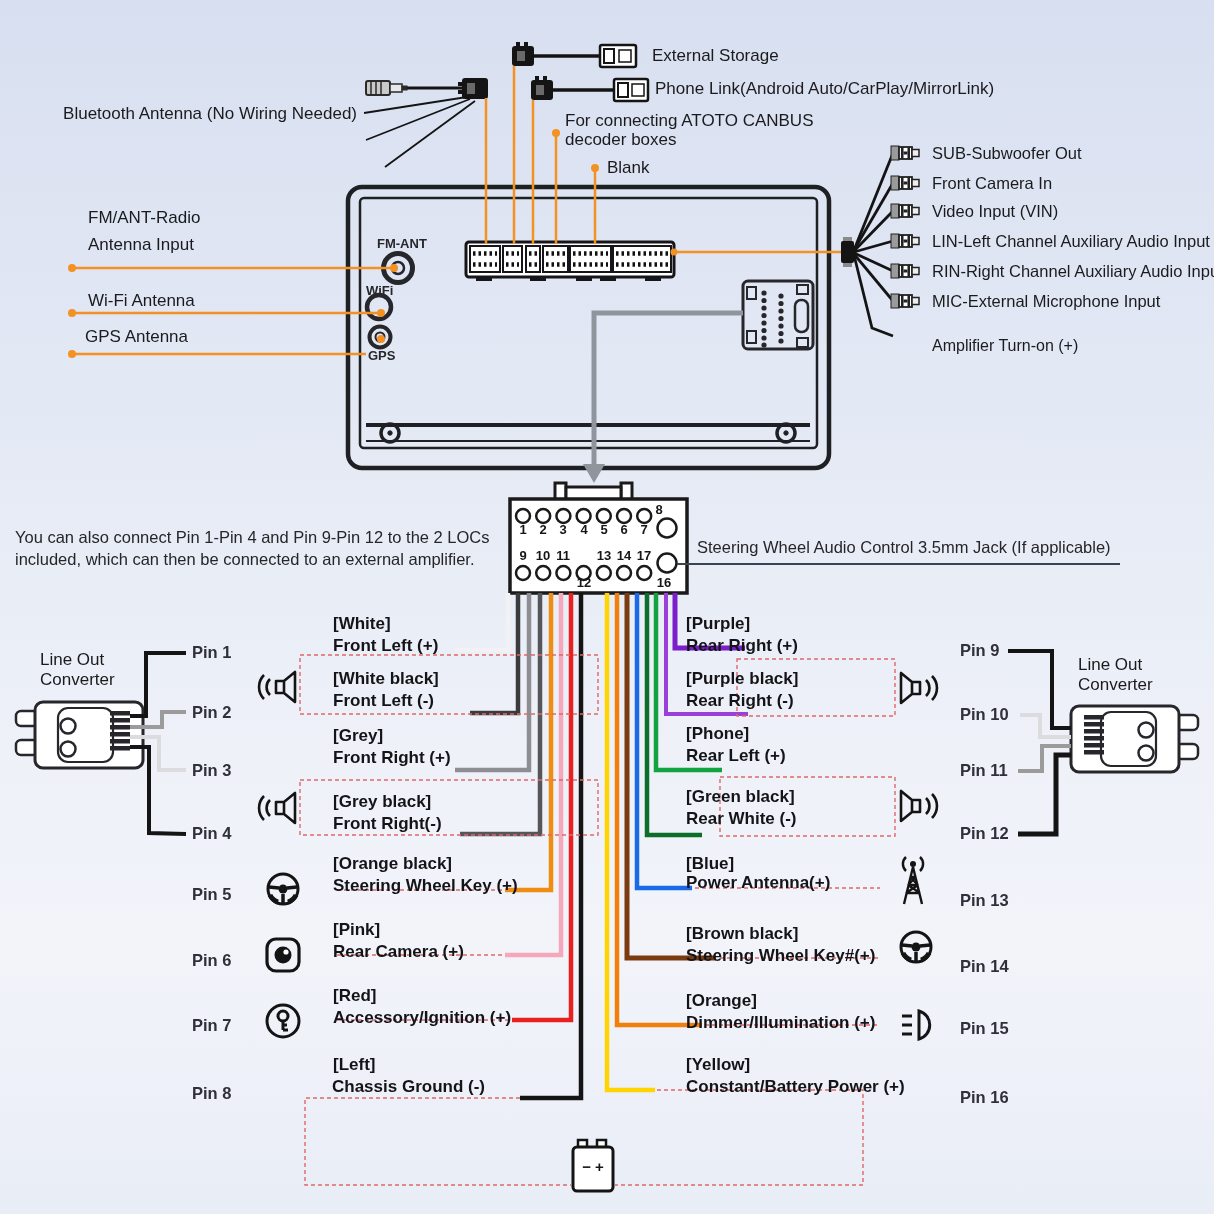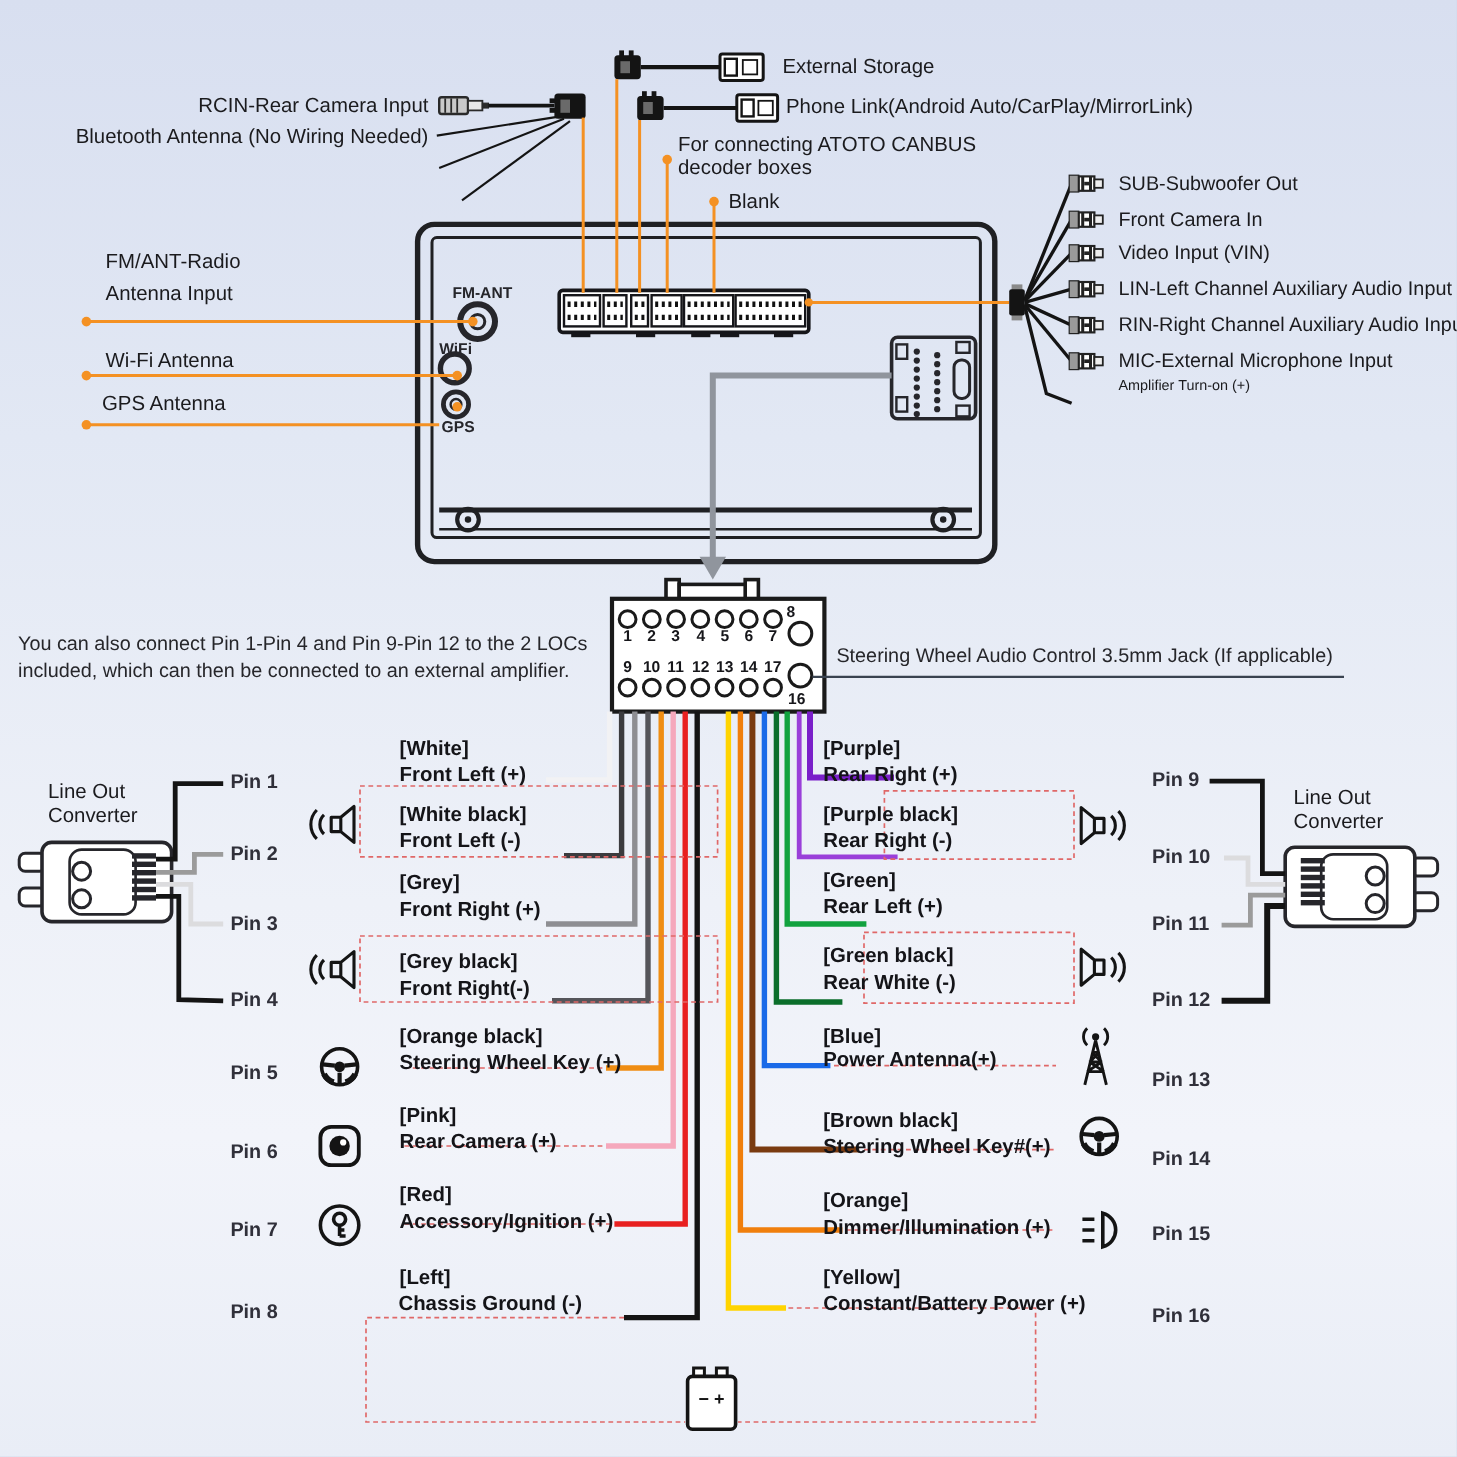--- a/index.html
+++ b/index.html
@@ -417,21 +417,20 @@
     <path d="M -15,-9 L -5,-9 M -15,0 L -5,0 M -15,9 L -5,9"></path>
   </g>
 
   <g fill="#ffffff" stroke="#141414">
     <rect x="578" y="1140" width="9" height="9" stroke-width="2.5"></rect>
     <rect x="597" y="1140" width="9" height="9" stroke-width="2.5"></rect>
     <rect x="573" y="1147" width="40" height="44" rx="4" stroke-width="3"></rect>
   </g>
 </svg>
 
-<div class="lbl r357" style="top:78px">RCIN-Rear Camera Input</div>
 <div class="lbl r357" style="top:104px">Bluetooth Antenna (No Wiring Needed)</div>
 
 <div class="lbl" style="left:652px;top:46px">External Storage</div>
 <div class="lbl" style="left:655px;top:79px">Phone Link(Android Auto/CarPlay/MirrorLink)</div>
 <div class="lbl" style="left:565px;top:111px">For connecting ATOTO CANBUS</div>
 <div class="lbl" style="left:565px;top:130px">decoder boxes</div>
 <div class="lbl" style="left:607px;top:158px">Blank</div>
 
 <div class="lbl" style="left:88px;top:208px">FM/ANT-Radio</div>
 <div class="lbl" style="left:88px;top:235px">Antenna Input</div>
@@ -441,38 +440,38 @@
 <div class="port" style="left:377px;top:236px">FM-ANT</div>
 <div class="port" style="left:366px;top:283px">WiFi</div>
 <div class="port" style="left:368px;top:348px">GPS</div>
 
 <div class="lbl" style="left:932px;top:143px;font-size:16.5px">SUB-Subwoofer Out</div>
 <div class="lbl" style="left:932px;top:173px;font-size:16.5px">Front Camera In</div>
 <div class="lbl" style="left:932px;top:201px;font-size:16.5px">Video Input (VIN)</div>
 <div class="lbl" style="left:932px;top:231px;font-size:16.5px">LIN-Left Channel Auxiliary Audio Input</div>
 <div class="lbl" style="left:932px;top:261px;font-size:16.5px">RIN-Right Channel Auxiliary Audio Input</div>
 <div class="lbl" style="left:932px;top:291px;font-size:16.5px">MIC-External Microphone Input</div>
-<div class="lbl" style="left:932px;top:311px;font-size:12px">Amplifier Turn-on (+)</div>
+<div class="lbl" style="left:932px;top:336px;font-size:16px">Amplifier Turn-on (+)</div>
 
 <div class="note" style="left:15px;top:528px">You can also connect Pin 1-Pin 4 and Pin 9-Pin 12 to the 2 LOCs</div>
 <div class="note" style="left:15px;top:550px">included, which can then be connected to an external amplifier.</div>
 <div class="note" style="left:697px;top:538px">Steering Wheel Audio Control 3.5mm Jack (If applicable)</div>
 
 <div class="num" style="left:514px;top:522px">1</div>
 <div class="num" style="left:534px;top:522px">2</div>
 <div class="num" style="left:554px;top:522px">3</div>
 <div class="num" style="left:575px;top:522px">4</div>
 <div class="num" style="left:595px;top:522px">5</div>
 <div class="num" style="left:615px;top:522px">6</div>
 <div class="num" style="left:635px;top:522px">7</div>
 <div class="num" style="left:650px;top:502px">8</div>
 <div class="num" style="left:514px;top:548px">9</div>
 <div class="num" style="left:534px;top:548px">10</div>
 <div class="num" style="left:554px;top:548px">11</div>
-<div class="num" style="left:575px;top:548px">12</div>
+<div class="num" style="left:575px;top:575px">12</div>
 <div class="num" style="left:595px;top:548px">13</div>
 <div class="num" style="left:615px;top:548px">14</div>
 <div class="num" style="left:635px;top:548px">17</div>
 <div class="num" style="left:655px;top:575px">16</div>
 
 <div class="lbl" style="left:40px;top:650px">Line Out</div>
 <div class="lbl" style="left:40px;top:670px">Converter</div>
 <div class="lbl" style="left:1078px;top:655px">Line Out</div>
 <div class="lbl" style="left:1078px;top:675px">Converter</div>
 
@@ -508,21 +507,21 @@
 <div class="wl" style="left:333px;top:941px">Rear Camera (+)</div>
 <div class="wl" style="left:333px;top:985px">[Red]</div>
 <div class="wl" style="left:333px;top:1007px">Accessory/Ignition (+)</div>
 <div class="wl" style="left:333px;top:1054px">[Left]</div>
 <div class="wl" style="left:332px;top:1076px">Chassis Ground (-)</div>
 
 <div class="wl" style="left:686px;top:613px">[Purple]</div>
 <div class="wl" style="left:686px;top:635px">Rear Right (+)</div>
 <div class="wl" style="left:686px;top:668px">[Purple black]</div>
 <div class="wl" style="left:686px;top:690px">Rear Right (-)</div>
-<div class="wl" style="left:686px;top:723px">[Green]</div>
+<div class="wl" style="left:686px;top:723px">[Phone]</div>
 <div class="wl" style="left:686px;top:745px">Rear Left (+)</div>
 <div class="wl" style="left:686px;top:786px">[Green black]</div>
 <div class="wl" style="left:686px;top:808px">Rear White (-)</div>
 <div class="wl" style="left:686px;top:853px">[Blue]</div>
 <div class="wl" style="left:686px;top:872px">Power Antenna(+)</div>
 <div class="wl" style="left:686px;top:923px">[Brown black]</div>
 <div class="wl" style="left:686px;top:945px">Steering Wheel Key#(+)</div>
 <div class="wl" style="left:686px;top:990px">[Orange]</div>
 <div class="wl" style="left:686px;top:1012px">Dimmer/Illumination (+)</div>
 <div class="wl" style="left:686px;top:1054px">[Yellow]</div>

